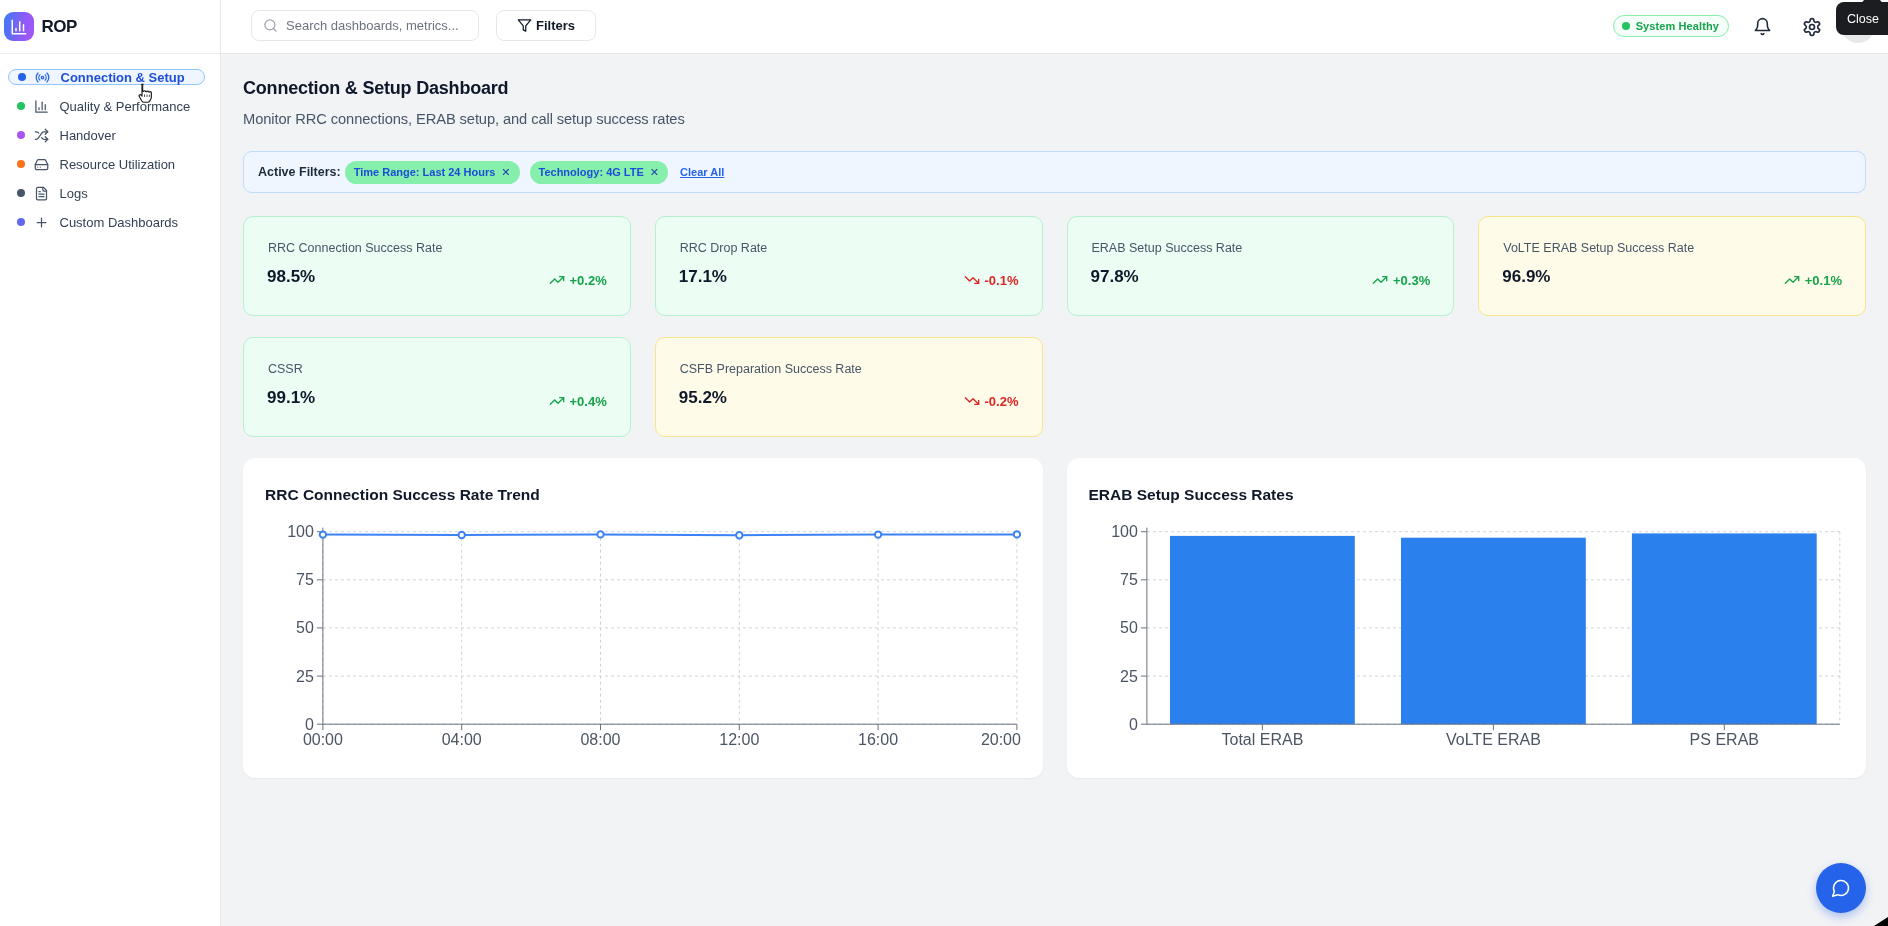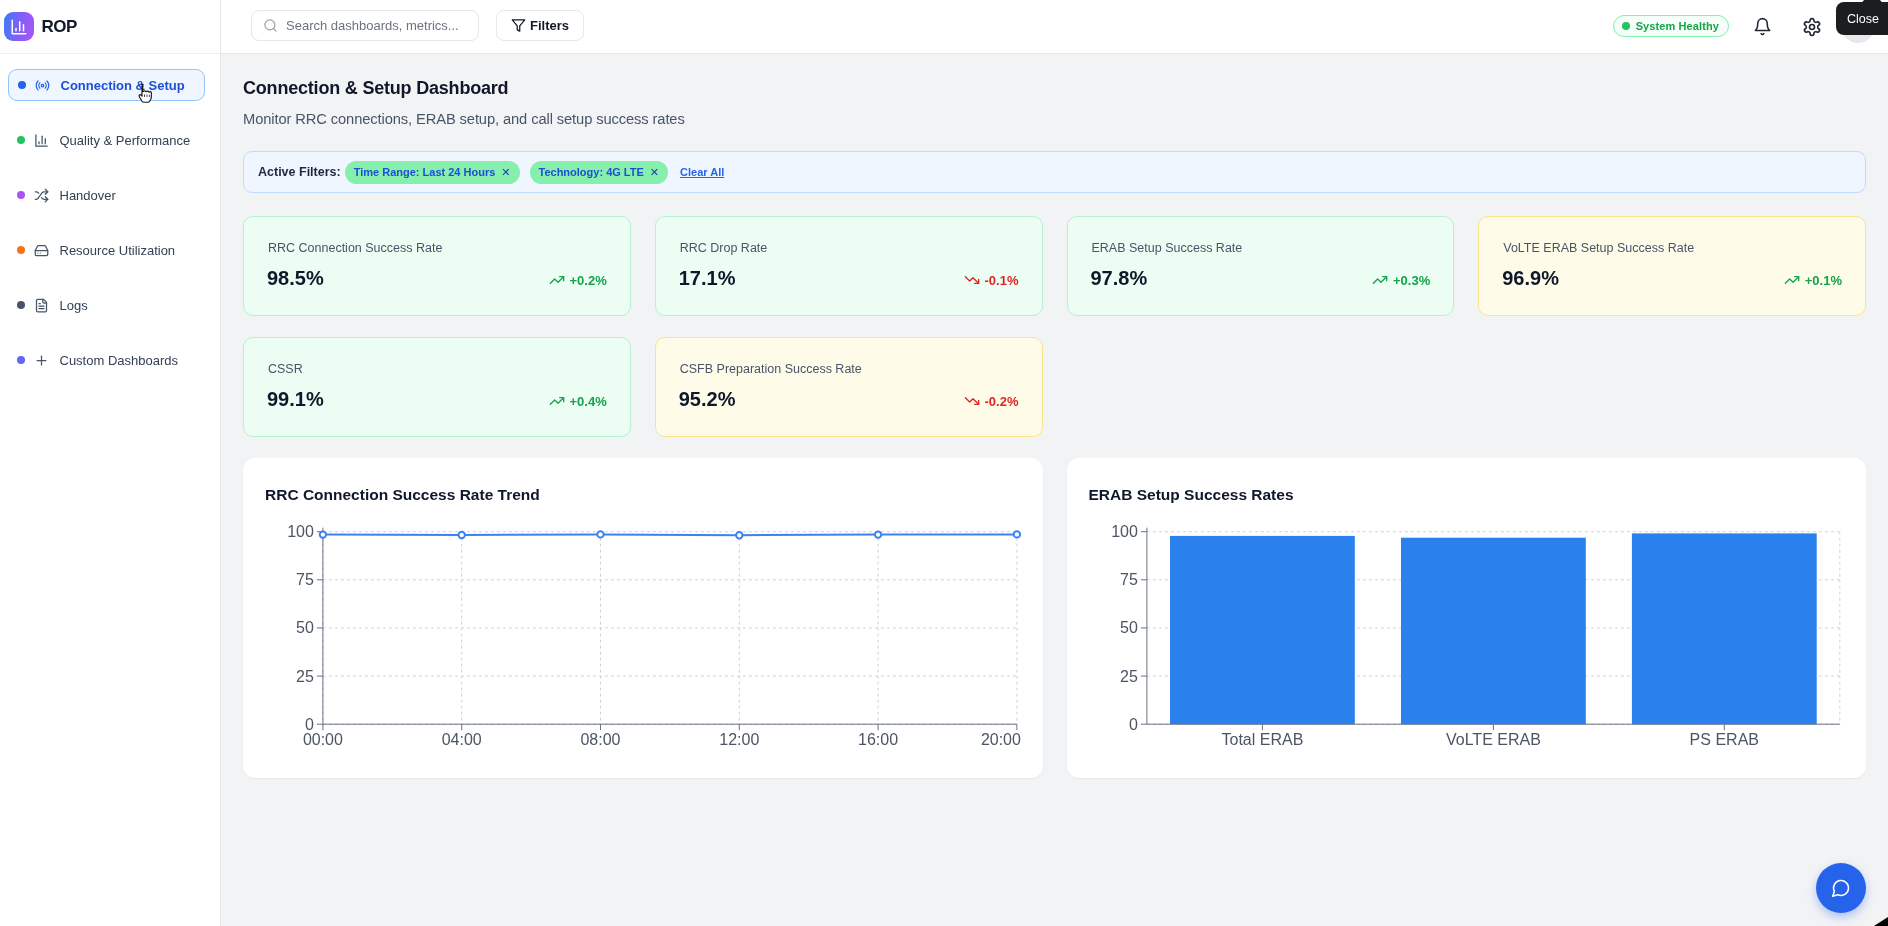--- a/index.html
+++ b/index.html
@@ -7,33 +7,33 @@
   body { font-family:"Liberation Sans", sans-serif; background:#f2f3f5; position:relative; }
   svg { display:block; }
 
   
   .sidebar { position:absolute; left:0; top:0; width:221px; height:926px; background:#fff; border-right:1px solid #e5e7eb; z-index:5; }
   .side-head { height:54px; border-bottom:1px solid #eceef1; display:flex; align-items:center; padding-left:4px; }
   .logo { width:29.5px; height:29.5px; border-radius:9px; background:linear-gradient(100deg,#3d7bf7 0%,#8b5cf6 60%,#a855f7 100%); display:flex; align-items:center; justify-content:center; }
   .logo svg { width:18px; height:18px; }
   .brand { font-size:17px; font-weight:800; color:#111827; margin-left:8px; letter-spacing:-0.5px; }
   .nav { padding:15px 15px 0 8px; }
-  .nav-item { position:relative; height:32px; margin-bottom:23px; display:flex; align-items:center; border-radius:9px; padding-left:8.5px; }
+  .nav-item { position:relative; height:16px; margin-bottom:13px; display:flex; align-items:center; border-radius:9px; padding-left:8.5px; }
   .nav-item.active { background:#eff6ff; border:1px solid #93c5fd; }
   .dot { width:8px; height:8px; border-radius:50%; flex:0 0 8px; }
   .nav-ic { width:15px; height:15px; margin-left:9.5px; flex:0 0 15px; }
   .nav-txt { font-size:13px; color:#334155; font-weight:500; margin-left:10.5px; white-space:nowrap; }
   .nav-item.active .nav-txt { color:#1d4ed8; font-weight:700; }
 
   
   .topbar { position:absolute; left:221px; top:0; right:0; height:54px; background:#fff; border-bottom:1px solid #e5e7eb; z-index:4; }
   .search { position:absolute; left:30px; top:10px; width:228px; height:31px; border:1px solid #e5e7eb; border-radius:8px; display:flex; align-items:center; padding-left:11px; background:#fff; }
   .search svg { width:15px; height:15px; }
   .search span { color:#6b7280; font-size:13px; margin-left:8px; }
-  .fbtn { position:absolute; left:275px; top:10px; width:88px; height:31px; border:1px solid #e5e7eb; border-radius:8px; background:#fff; display:flex; align-items:center; justify-content:center; gap:4px; }
+  .fbtn { position:absolute; left:275px; top:10px; width:100px; height:31px; border:1px solid #e5e7eb; border-radius:8px; background:#fff; display:flex; align-items:center; justify-content:center; gap:4px; }
   .fbtn svg { width:15px; height:15px; }
   .fbtn span { font-size:13px; font-weight:600; color:#111827; }
   .health { position:absolute; right:1888px; top:15px; height:22px; border:1px solid #86efac; background:#f6fefa; border-radius:999px; display:flex; align-items:center; padding:0 9px 0 8px; }
   .health i { width:8px; height:8px; border-radius:50%; background:#22c55e; margin-right:6px; }
   .health span { color:#16a34a; font-size:11px; font-weight:700; letter-spacing:0.1px; }
 
   
   .main { position:absolute; left:221px; top:54px; right:0; bottom:0; padding:24px 22px 0 22px; }
   h1 { font-size:18px; font-weight:800; color:#0f172a; letter-spacing:-0.2px; }
   .sub { font-size:14.7px; color:#475569; margin-top:12px; letter-spacing:-0.1px; }
@@ -43,21 +43,21 @@
   .chip { margin-left:4px; height:23px; background:#86efac; border-radius:999px; display:flex; align-items:center; padding:0 9px; font-size:11px; font-weight:700; color:#1d4ed8; }
   .chip .x { margin-left:6px; font-weight:400; font-size:11px; color:#1e40af; }
   .chip + .chip { margin-left:10px; }
   .clear { margin-left:12px; font-size:11px; font-weight:600; color:#2563eb; text-decoration:underline; }
 
   .cards { margin-top:23px; display:grid; grid-template-columns:repeat(4,1fr); gap:21.5px 24px; }
   .card { height:99.5px; border-radius:10px; position:relative; }
   .card.green { background:#ecfdf3; border:1px solid #b5f1cf; }
   .card.yellow { background:#fefce8; border:1px solid #fbe38b; }
   .card .lbl { position:absolute; left:24px; top:24px; font-size:12.5px; font-weight:500; color:#475569; }
-  .card .val { position:absolute; left:23px; top:50px; font-size:20px; font-weight:800; color:#0f172a; }
+  .card .val { position:absolute; left:23px; top:50px; font-size:17px; font-weight:800; color:#0f172a; }
   .card .trend { position:absolute; right:23px; top:55px; display:flex; align-items:center; gap:5px; font-size:13px; font-weight:700; }
   .trend.up { color:#16a34a; } .trend.down { color:#dc2626; }
   .trend svg { width:16px; height:16px; }
 
   .charts { margin-top:21px; display:grid; grid-template-columns:1fr 1fr; gap:24px; }
   .chart-card { height:320px; background:#fff; border-radius:12px; box-shadow:0 1px 2px rgba(0,0,0,0.05); position:relative; }
   .chart-card h3 { position:absolute; left:22px; top:28px; font-size:15.5px; font-weight:700; color:#0f172a; }
 
   
   .chat { position:absolute; left:1816px; top:863px; width:50px; height:50px; border-radius:50%; background:#2563eb; display:flex; align-items:center; justify-content:center; box-shadow:0 4px 10px rgba(37,99,235,0.35); z-index:8; }

